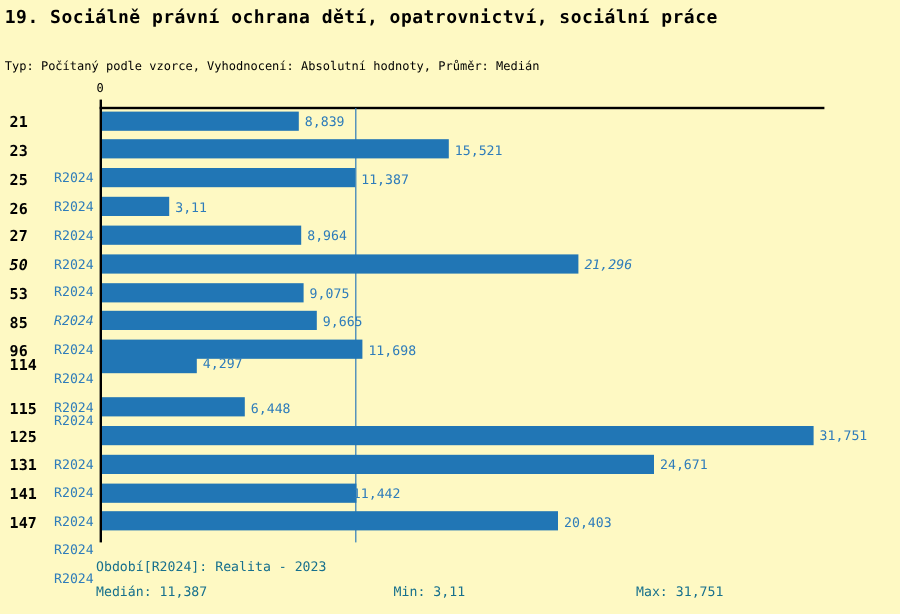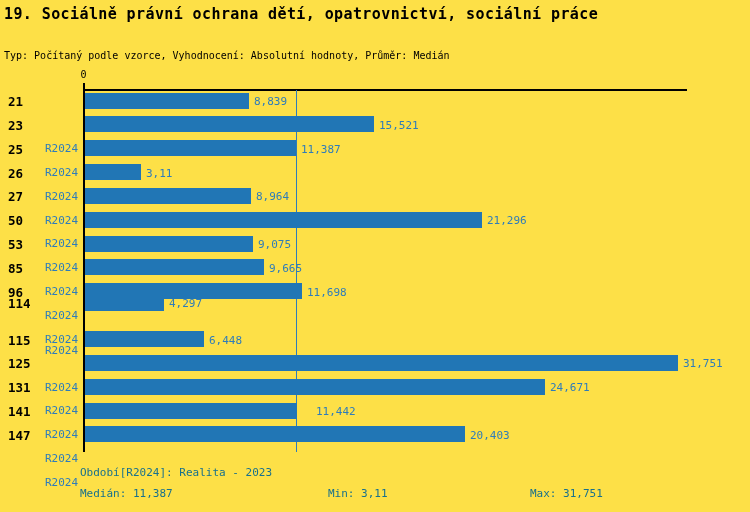--- a/index.html
+++ b/index.html
@@ -1,19 +1,19 @@
 <!DOCTYPE html>
 <html><head>
 <meta charset="utf-8">
 <style>
   html,body{margin:0;padding:0;background:#ffffff;}
   .page{
     position:relative;
     width:750px;height:512px;
-    background:#fde047;
+    background:#fef9c3;
     font-family:"DejaVu Sans Mono", monospace;
     overflow:hidden;
     --bar:#2176b5;
     --labelblue:#2e7cba;
     --footer:#17708d;
     --axis:#000000;
   }
   .title{position:absolute;left:4px;font-size:15px;font-weight:bold;letter-spacing:.4px;color:#000;white-space:pre;}
   .t1{top:5px;}
   .t2{top:27px;}
@@ -70,21 +70,21 @@
         <span class="ser">R2024</span>
         <div class="bar" style="width: 56px;"></div>
         <span class="val" style="left: 146px;">3,11</span>
       </div>
       <div class="bar-row" style="top: 95.4px;">
         <span class="cat">27</span>
         <span class="ser">R2024</span>
         <div class="bar" style="width: 166px;"></div>
         <span class="val" style="left: 256px;">8,964</span>
       </div>
-      <div class="bar-row" style="top: 119.25px;">
+      <div class="bar-row" style="top: 119.25px; font-style: italic;">
         <span class="cat">50</span>
         <span class="ser">R2024</span>
         <div class="bar" style="width: 397px;"></div>
         <span class="val" style="left: 487px;">21,296</span>
       </div>
       <div class="bar-row" style="top: 143.1px;">
         <span class="cat">53</span>
         <span class="ser">R2024</span>
         <div class="bar" style="width: 168px;"></div>
         <span class="val" style="left: 258px;">9,075</span>
@@ -122,21 +122,21 @@
       <div class="bar-row" style="top: 286.2px;">
         <span class="cat">131</span>
         <span class="ser">R2024</span>
         <div class="bar" style="width: 460px;"></div>
         <span class="val" style="left: 550px;">24,671</span>
       </div>
       <div class="bar-row" style="top: 310.05px;">
         <span class="cat">141</span>
         <span class="ser">R2024</span>
         <div class="bar" style="width: 212px;"></div>
-        <span class="val" style="left: 316px;">11,442</span>
+        <span class="val" style="left: 294px;">11,442</span>
       </div>
       <div class="bar-row" style="top: 333.9px; text-decoration: underline;">
         <span class="cat">147</span>
         <span class="ser">R2024</span>
         <div class="bar" style="width: 380px;"></div>
         <span class="val" style="left: 470px;">20,403</span>
       </div>
     </div>
 
   <div class="footer-line f-period">Období[R2024]: Realita - 2023</div>

